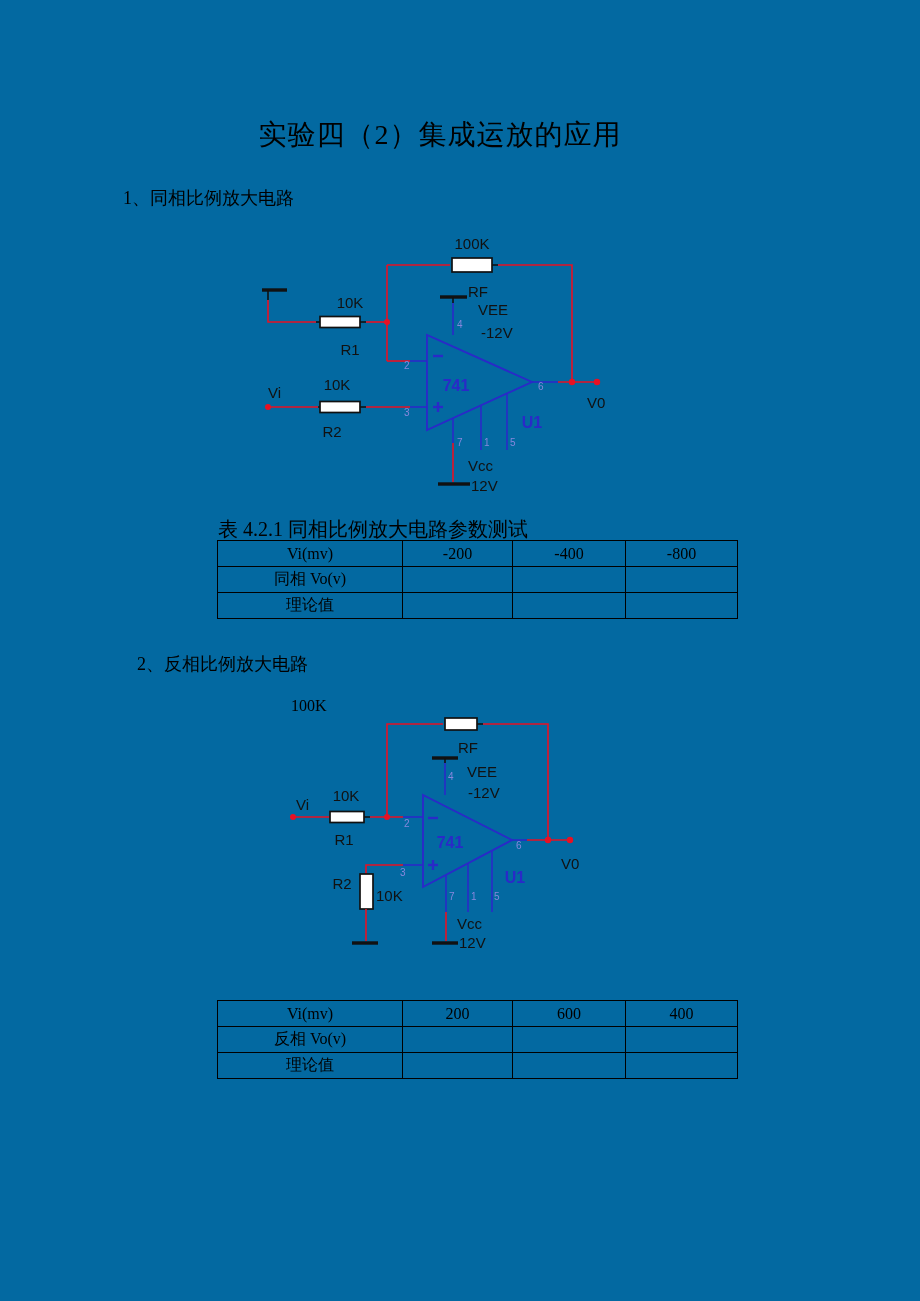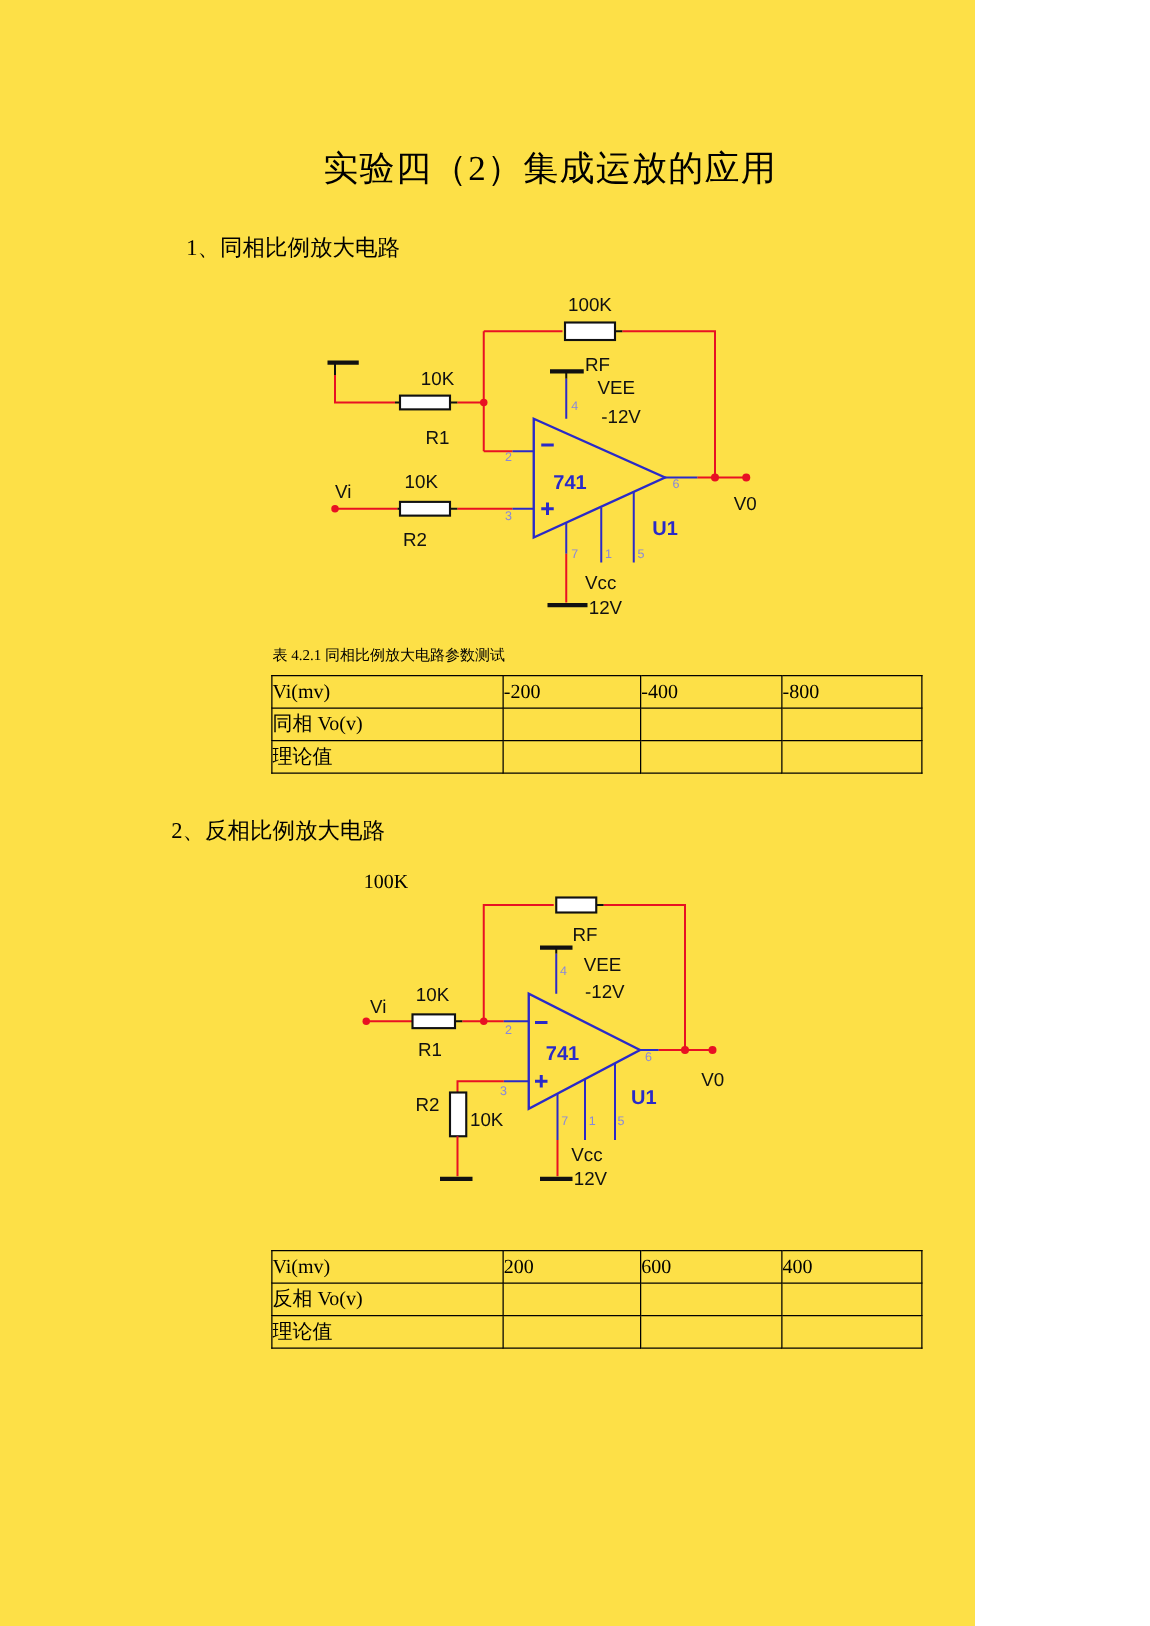--- a/index.html
+++ b/index.html
@@ -1,45 +1,45 @@
 <!DOCTYPE html>
 <html style="--wire: #e81123; --blue: #2a2ac8; --pin: #8787dd;"><head>
 <meta charset="utf-8">
 <style>
   html,body{margin:0;padding:0;background:#ffffff;}
-  #page{position:relative;width:780px;height:1301px;background:#fde047;overflow:hidden;
+  #page{position:relative;width:920px;height:1301px;background:#0369a1;overflow:hidden;
         font-family:"Liberation Serif","DejaVu Serif",serif;color:#000;}
   .abs{position:absolute;}
   .doc-title{left:0;top:116px;width:880px;text-align:center;font-size:28px;letter-spacing:1px;white-space:nowrap;}
   .sec-heading{font-size:18px;white-space:nowrap;}
   .fb-label{font-size:16px;white-space:nowrap;}
-  .tbl-caption{font-size:12px;white-space:nowrap;}
+  .tbl-caption{font-size:20px;white-space:nowrap;}
   table.ptable{position:absolute;border-collapse:collapse;table-layout:fixed;}
-  table.ptable td{border:1px solid #000;height:25px;text-align:left;vertical-align:middle;
+  table.ptable td{border:1px solid #000;height:25px;text-align:center;vertical-align:middle;
                   font-size:16px;padding:0;font-family:"Liberation Serif","DejaVu Serif",serif;}
   svg text{font-family:"Liberation Sans","DejaVu Sans",sans-serif;font-size:15px;fill:#111;}
   svg .wire{stroke:var(--wire);stroke-width:1.6;fill:none;}
   svg .lead{stroke:#111;stroke-width:1.6;fill:none;}
   svg .blk{stroke:#111;stroke-width:3.4;fill:none;}
   svg .res{fill:#fff;stroke:#111;stroke-width:1.7;}
   svg .tri{fill:none;stroke:var(--blue);stroke-width:1.9;}
   svg .pin{stroke:var(--blue);stroke-width:1.6;fill:none;}
   svg .sign{stroke:var(--blue);stroke-width:2.4;fill:none;}
   svg .dot{fill:var(--wire);stroke:none;}
   svg .bblue{font-weight:bold;fill:var(--blue);font-size:16px;}
   svg .pnum{font-size:10px;fill:var(--pin);}
 </style>
 </head>
 <body>
 
 <div id="page">
 
   <div class="abs doc-title">实验四（2）集成运放的应用</div>
 
-  <div class="abs sec-heading" style="left:149px;top:186px">1、同相比例放大电路</div>
+  <div class="abs sec-heading" style="left:123px;top:186px">1、同相比例放大电路</div>
 
   <svg class="abs" style="left:250px;top:230px" width="370" height="270" viewBox="0 0 370 270">
 
     <g>
       <line class="blk" x1="12" y1="60" x2="37" y2="60"></line>
       <line class="lead" x1="18" y1="60" x2="18" y2="70"></line>
     </g>
 
     <polyline class="wire" points="18,70 18,92 66,92"></polyline>
     <line class="lead" x1="66" y1="92" x2="70" y2="92"></line>

